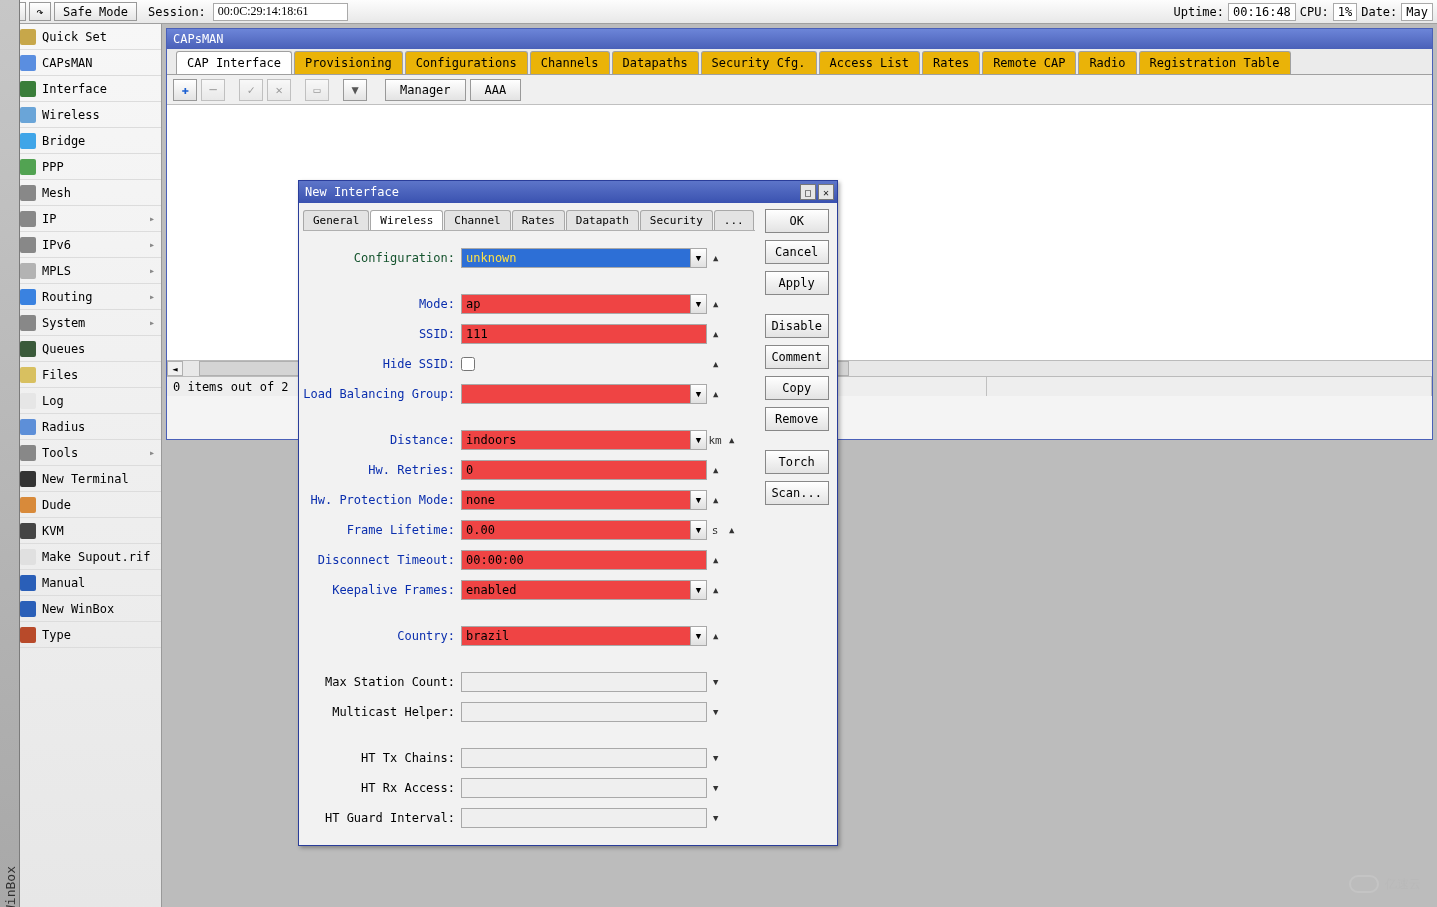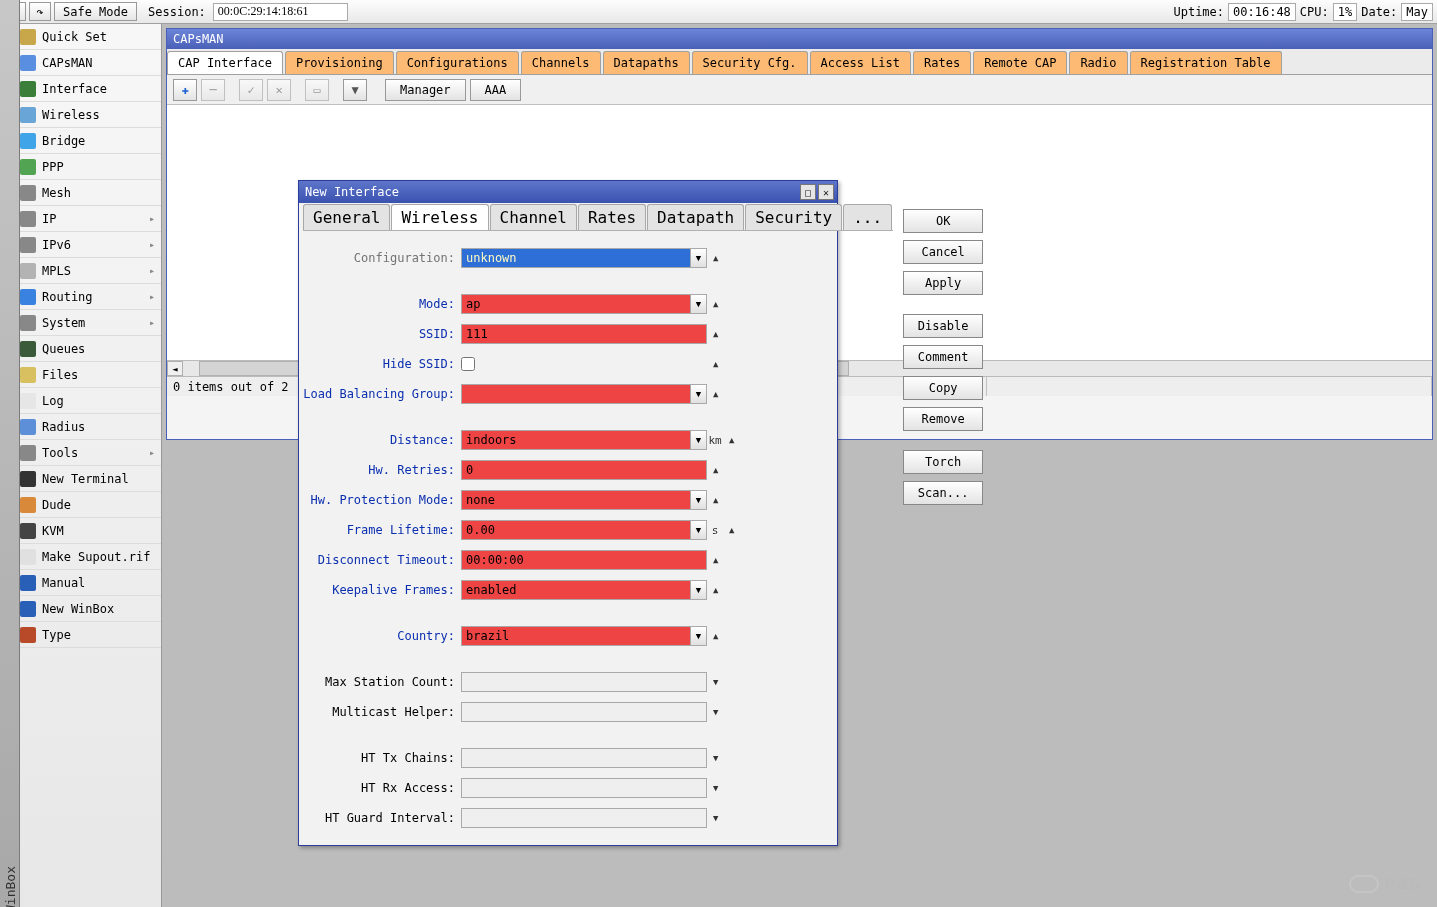--- a/index.html
+++ b/index.html
@@ -22,22 +22,22 @@
 .sidebar { position: absolute; left: 20px; top: 24px; width: 142px; bottom: 0; background: linear-gradient(#f7f7f7,#e7e7e7); border-right: 1px solid #999; overflow: hidden; }
 .sb-item { height: 26px; display: flex; align-items: center; gap: 6px; border-bottom: 1px solid #dcdcdc; cursor: pointer; position: relative; }
 .sb-icon { width: 16px; height: 16px; display: inline-block; border-radius: 2px; }
 .sb-arrow { position: absolute; right: 6px; color: #888; font-size: 10px; }
 
 
 .main { position: absolute; left: 162px; top: 24px; right: 0; bottom: 0; background: #bcbcbc; }
 .mdi-win { position: absolute; left: 4px; top: 4px; right: 4px; height: 412px; border: 1px solid #4a60b8; background: #fff; }
 .mdi-title { height: 20px; background: linear-gradient(#6c85d8,#4a60b8); color: #fff; display: flex; align-items: center; padding-left: 6px; font-size: 12px; }
 .mdi-body { position: relative; background: #f4f4f4; height: calc(100% - 20px); }
-.tabs { display: flex; border-bottom: 1px solid #a0a0a0; background: #ebebeb; height: 26px; align-items: flex-end; padding-left: 0; }
-.tab { padding: 4px 10px; border: 1px solid #a0a0a0; border-bottom: none; margin-right: 2px; background: #fdba74; cursor: pointer; border-radius: 3px 3px 0 0; }
+.tabs { display: flex; border-bottom: 1px solid #a0a0a0; background: #ebebeb; height: 26px; align-items: flex-end; padding-left: 9px; }
+.tab { padding: 4px 10px; border: 1px solid #a0a0a0; border-bottom: none; margin-right: 2px; background: #eab308; cursor: pointer; border-radius: 3px 3px 0 0; }
 .tab.active { background: #fff; }
 .toolbar2 { height: 30px; display: flex; align-items: center; gap: 4px; padding-left: 6px; border-bottom: 1px solid #c0c0c0; background: #f0f0f0; }
 .sq-btn { width: 24px; height: 22px; border: 1px solid #999; background: linear-gradient(#fff,#e3e3e3); display: flex; align-items: center; justify-content: center; cursor: pointer; color: #555; }
 .sq-btn.disabled { opacity: .55; }
 .text-btn { height: 22px; border: 1px solid #999; background: linear-gradient(#fff,#e3e3e3); padding: 0 14px; display: flex; align-items: center; cursor: pointer; }
 .grid-head { display: flex; height: 20px; background: linear-gradient(#f6f6f6,#e2e2e2); border-bottom: 1px solid #bbb; }
 .gh { border-right: 1px solid #c7c7c7; padding-left: 4px; display: flex; align-items: center; font-size: 11px; color: #222; }
 .grid-body { background: #fff; height: 255px; position: relative; }
 .statusbar { height: 20px; border-top: 1px solid #bbb; background: #eeeeee; display: flex; align-items: center; }
 .status-cell { border-right: 1px solid #c0c0c0; padding: 0 6px; height: 100%; display: flex; align-items: center; }
@@ -46,35 +46,35 @@
 .hscroll .thumb { margin-left: 16px; width: 650px; height: 100%; background: #d4d4d4; border: 1px solid #b0b0b0; }
 
 
 .dialog { position: absolute; left: 298px; top: 180px; width: 540px; background: #f2f2f2; border: 1px solid #2a3d9a; box-shadow: 2px 2px 4px rgba(0,0,0,.3); }
 .dlg-title { height: 22px; background: linear-gradient(#5d75c9,#3a52b0); color: #fff; display: flex; align-items: center; padding-left: 6px; position: relative; }
 .dlg-title .winbtns { position: absolute; right: 3px; top: 3px; display: flex; gap: 2px; }
 .winbtn { width: 16px; height: 16px; background: #e6e6e6; border: 1px solid #777; display: flex; align-items: center; justify-content: center; font-size: 10px; color: #222; cursor: pointer; }
 .dlg-content { display: flex; }
 .dlg-left { flex: 1; padding: 4px 4px 12px 4px; }
 .dlg-tabs { display: flex; border-bottom: 1px solid #b0b0b0; height: 24px; align-items: flex-end; }
-.dlg-tab { padding: 3px 9px; border: 1px solid #a8a8a8; border-bottom: none; margin-right: 1px; background: #e3e3e3; cursor: pointer; border-radius: 3px 3px 0 0; font-size: 16px; }
+.dlg-tab { padding: 3px 9px; border: 1px solid #a8a8a8; border-bottom: none; margin-right: 1px; background: #e3e3e3; cursor: pointer; border-radius: 3px 3px 0 0; font-size: 11px; }
 .dlg-tab.active { background: #fff; }
 .dlg-form { padding-top: 12px; }
 .frow { display: flex; align-items: center; height: 30px; }
 .flabel { width: 158px; text-align: right; padding-right: 6px; color: #0b2fae; }
-.flabel.red { color: #737373; }
+.flabel.red { color: #14532d; }
 .flabel.black { color: #000; }
 .finput { width: 230px; height: 20px; border: 1px solid #a9a9a9; background: #ef4444; padding: 0 4px; font-family: inherit; font-size: 12px; }
-.finput.sel { background: #2d6fd6; color: #fef9c3; }
+.finput.sel { background: #2d6fd6; color: #fde047; }
 .finput.disabled { background: #efefef; }
 .fdrop { width: 16px; height: 20px; border: 1px solid #a9a9a9; border-left: none; background: linear-gradient(#fff,#e0e0e0); display: flex; align-items: center; justify-content: center; font-size: 9px; cursor: pointer; }
 .ftoggle { width: 14px; height: 14px; margin-left: 6px; color: #333; font-size: 9px; cursor: pointer; display: flex; align-items: center; }
 .funit { width: 16px; text-align: center; font-size: 11px; color: #333; }
 .dlg-right { width: 86px; padding: 6px; border-left: 0px solid #c9c9c9; }
-.dlg-btn { width: 80px; height: 24px; border: 1px solid #888; background: linear-gradient(#fff,#e3e3e3); margin-bottom: 7px; display: flex; align-items: center; justify-content: center; cursor: pointer; }
+.dlg-btn { width: 64px; height: 24px; border: 1px solid #888; background: linear-gradient(#fff,#e3e3e3); margin-bottom: 7px; display: flex; align-items: center; justify-content: center; cursor: pointer; }
 .gap { height: 16px; }
 
 .watermark { position: absolute; right: 16px; bottom: 14px; color: #b9b9b9; font-size: 16px; font-family: sans-serif; display:flex; align-items:center; gap:6px;}
 .watermark .cloud { width:30px; height:18px; border:2px solid #c4c4c4; border-radius:10px; position:relative;}
 </style>
 </head>
 <body>
 
 <div class="topbar">
   <div class="tb-btn">↶</div>

